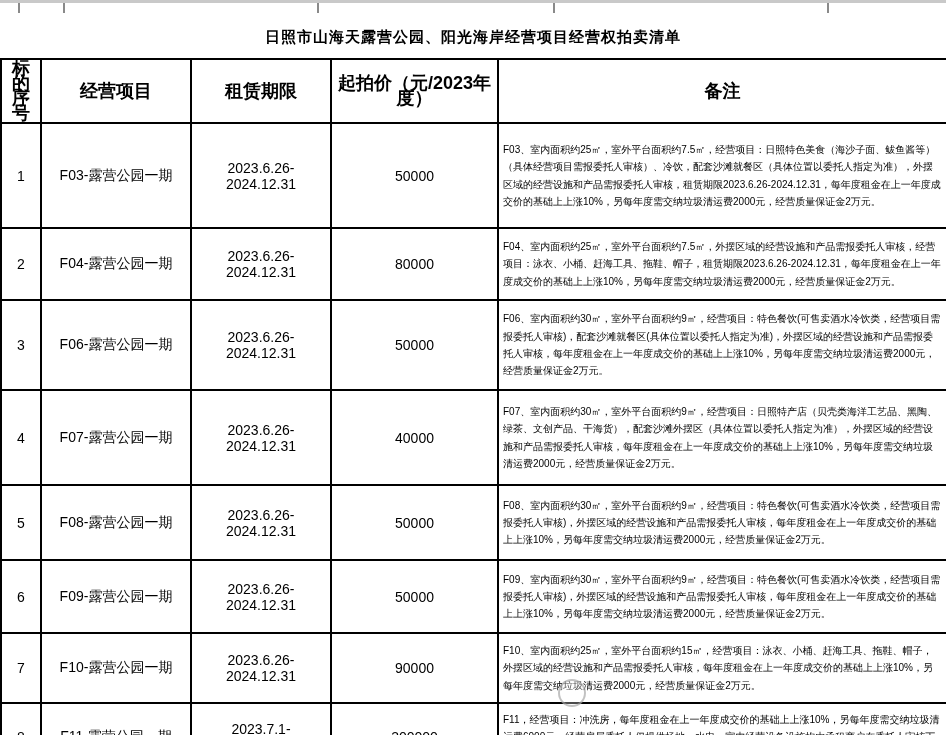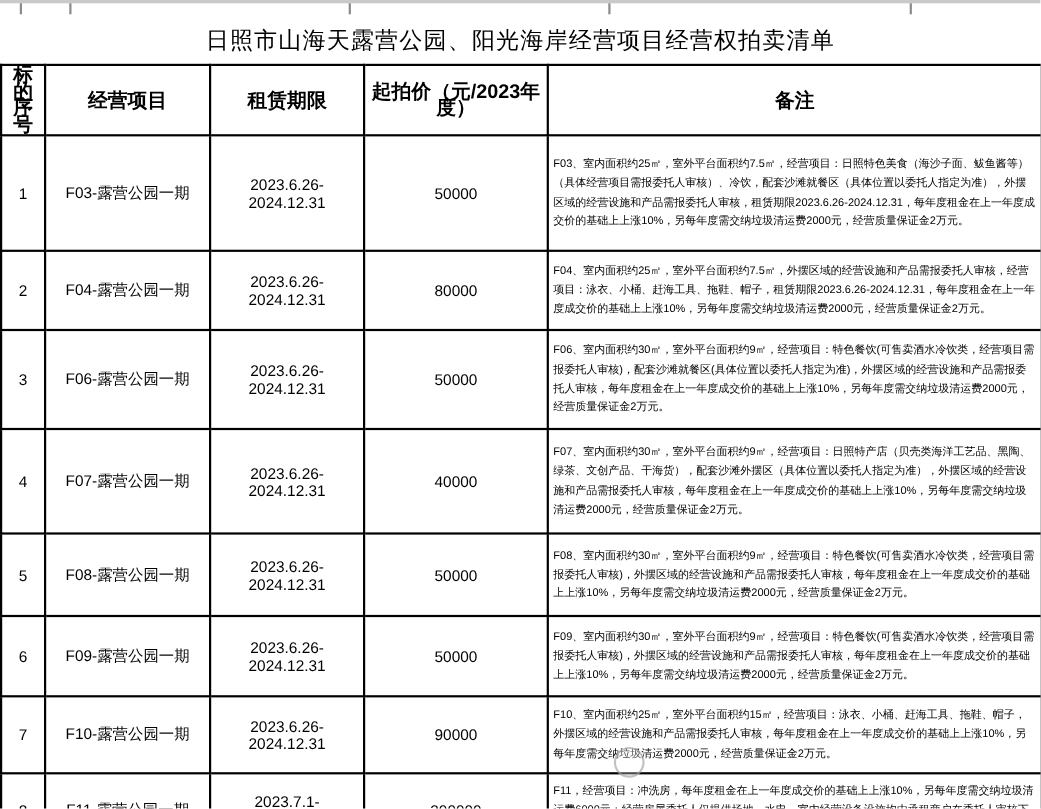--- a/index.html
+++ b/index.html
@@ -20,21 +20,21 @@
   .top-strip .tick{
     position:absolute;top:0;width:2px;height:10px;background:#8a8a8a;
   }
   .t1{left:18px}.t2{left:63px}.t3{left:317px}.t4{left:553px}.t5{left:827px}
   
   .title-block{
     height:42px;width:946px;
     display:flex;align-items:center;justify-content:center;
   }
   .title-block h1{
-    margin:0;font-size:21px;font-weight:normal;letter-spacing:1px;
+    margin:0;font-size:15px;font-weight:bold;letter-spacing:1px;
   }
   
   table{
     width:946px;border-collapse:collapse;table-layout:fixed;
     border:2px solid #000;
   }
   th,td{
     border:2px solid #000;
     padding:1px 3px;
     overflow:hidden;

